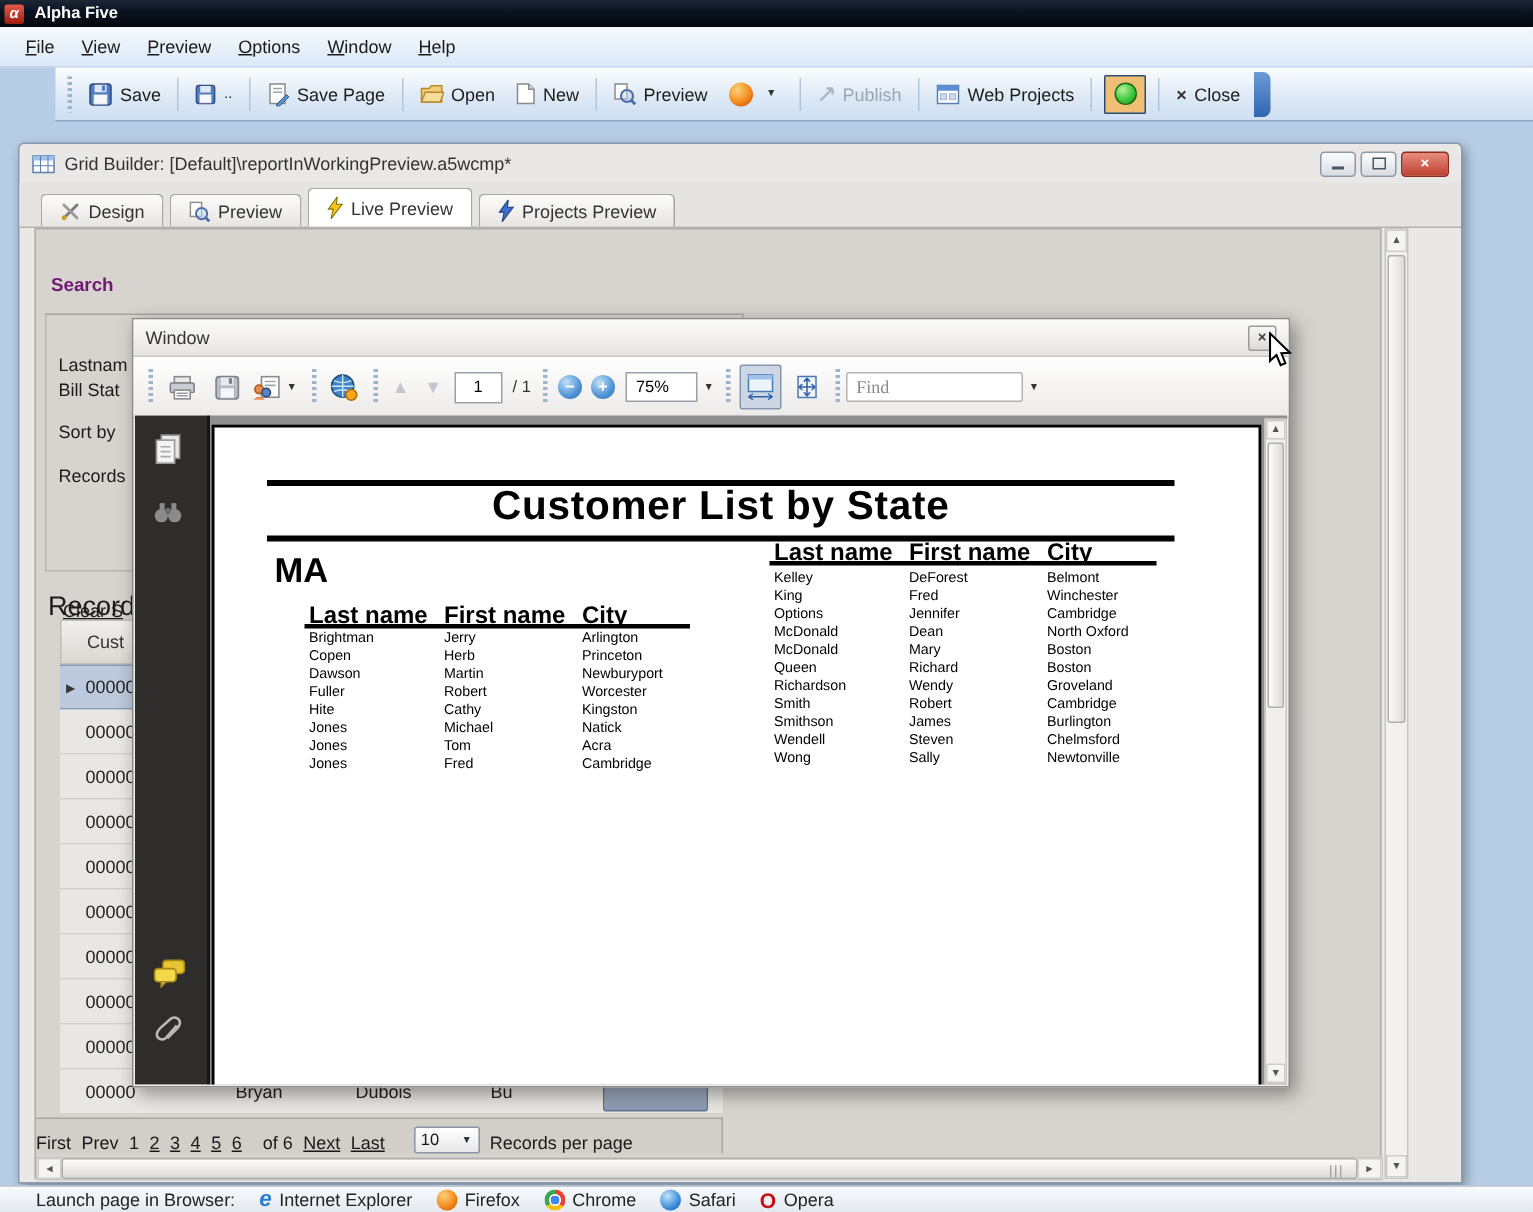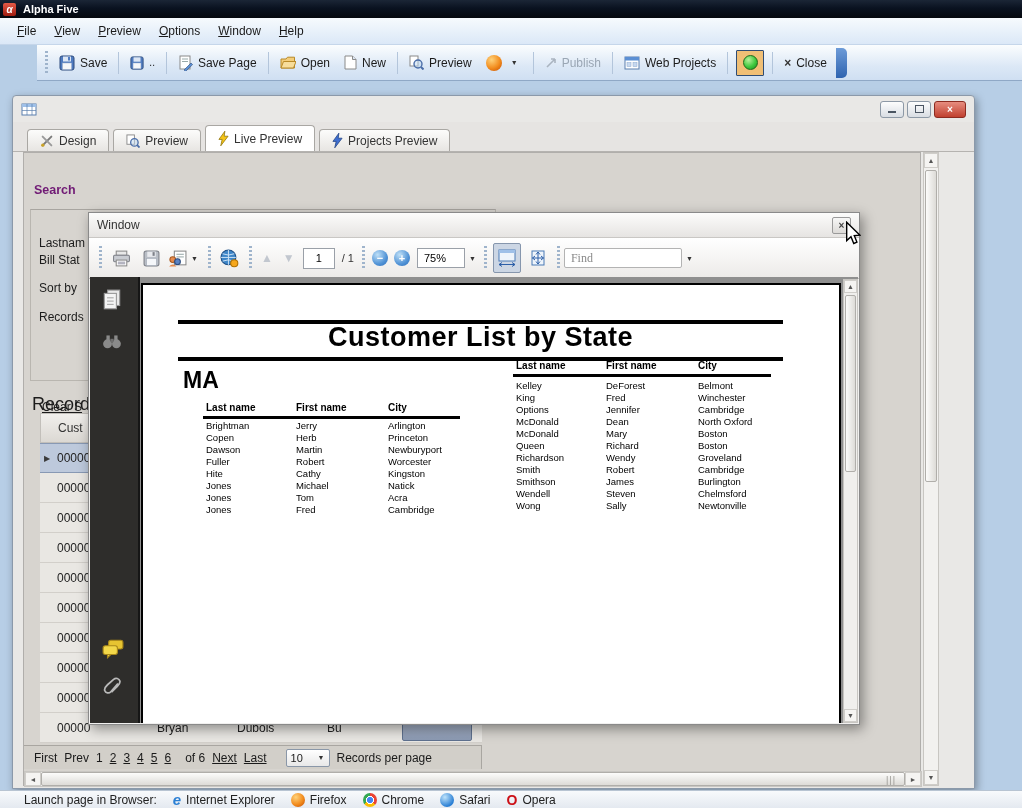--- a/index.html
+++ b/index.html
@@ -73,21 +73,21 @@
     font-size:12px;color:#222;display:flex;align-items:center;padding-left:17px;position:relative;box-sizing:border-box;}
   .grid-row.selected{background:#bdc9dc;border-top:1px solid #8899b4;border-bottom:1px solid #8899b4;}
   .row-arrow{position:absolute;left:4px;font-size:8px;color:#3a3a3a;display:none;}
   .grid-row.selected .row-arrow{display:inline;}
   .grid-row.partial span{display:inline-block;}
   .pc0{width:100px;} .pc1{width:80px;} .pc2{width:90px;} .pc3{width:70px;}
   .row-btn{position:absolute;left:362px;top:3px;width:68px;height:23px;
     background:linear-gradient(#aeb9cc,#8c9ab3);border:1px solid #5f718f;border-radius:2px;}
   .pagination{left:0;top:592px;width:458px;height:24px;background:#d2cfc9;
     border-top:1px solid #a9a6a1;border-right:1px solid #a9a6a1;
-    display:flex;align-items:center;font-size:12px;color:#1a1a1a;padding-left:10px;box-sizing:border-box;}
+    display:flex;align-items:flex-end;font-size:12px;color:#1a1a1a;padding-left:0;box-sizing:border-box;}
   .pagination>*{margin-right:7px;}
   .pg-link{text-decoration:underline;}
   .pg-num{margin-right:7px;}
   .pg-num:not(.current){text-decoration:underline;}
   .size-select{width:44px;height:18px;background:linear-gradient(#fff,#e8e8e8);
     border:1px solid #8a97a8;border-radius:2px;display:flex;align-items:center;
     justify-content:space-between;padding:0 4px;box-sizing:border-box;font-size:11px;}
   .size-select .dd{font-size:7px;color:#333;}
   
   .hscroll{left:0;top:618px;width:898px;height:16px;background:#f2f1ef;border:1px solid #c8c6c2;
@@ -130,21 +130,21 @@
   .pp-side{position:absolute;left:0;top:0;width:48px;height:100%;background:#2e2d2b;border-right:2px solid #161616;}
   .side-ic{position:absolute;left:12px;}
   
   .page{position:absolute;left:51px;top:6px;width:700px;height:446px;background:#fff;
     border:2px solid #000;box-sizing:border-box;color:#000;}
   .rule{position:absolute;left:35px;width:605px;height:4px;background:#000;}
   .rpt-title{position:absolute;left:35px;top:37px;width:605px;text-align:center;
     font-size:27px;font-weight:bold;letter-spacing:.5px;}
   .grp{position:absolute;left:40px;top:82px;font-size:23px;font-weight:bold;}
   .rtable{position:absolute;}
-  .rtable .hd span{position:absolute;top:0;font-size:10px;font-weight:bold;}
+  .rtable .hd span{position:absolute;top:0;font-size:16px;font-weight:bold;}
   .rtable .hline{position:absolute;left:0;height:3px;background:#000;}
   .rtable .rows{position:absolute;left:0;top:0;width:100%;}
   .rrow{position:relative;height:12.1px;font-size:9.5px;}
   .rrow span{position:absolute;top:0;white-space:nowrap;}
   .c1{left:3px;} .c2{left:93px;} .c3{left:185px;}
   .page-vscroll{position:absolute;left:753px;top:2px;width:15px;height:444px;background:#f0efed;
     border:1px solid #c8c6c2;box-sizing:border-box;}
   
   .statusbar{left:0;top:790px;width:1022px;height:18px;
     background:linear-gradient(#f8fafc,#e4e9f0);border-top:1px solid #b8c4d2;
@@ -267,20 +267,21 @@
 
 <div class="abs gb-win">
   <div class="gb-title">
     <svg width="16" height="13" viewBox="0 0 16 13">
         <rect x="1" y="1" width="14" height="11" fill="#fff" stroke="#5a7fae"></rect>
         <rect x="1" y="1" width="14" height="3" fill="#9fc0e8"></rect>
         <line x1="6" y1="1" x2="6" y2="12" stroke="#5a7fae" stroke-width=".7"></line>
         <line x1="11" y1="1" x2="11" y2="12" stroke="#5a7fae" stroke-width=".7"></line>
         <line x1="1" y1="7.5" x2="15" y2="7.5" stroke="#5a7fae" stroke-width=".7"></line>
       </svg>
+    <span class="txt">Grid Builder: [Default]\reportInWorkingPreview.a5wcmp*</span>
     <span class="win-btns">
       <span class="wbtn">
           <span class="min-bar"></span>
         </span>
       <span class="wbtn">
           <span class="max-box"></span>
         </span>
       <span class="wbtn close">
           <span>×</span>
         </span>

